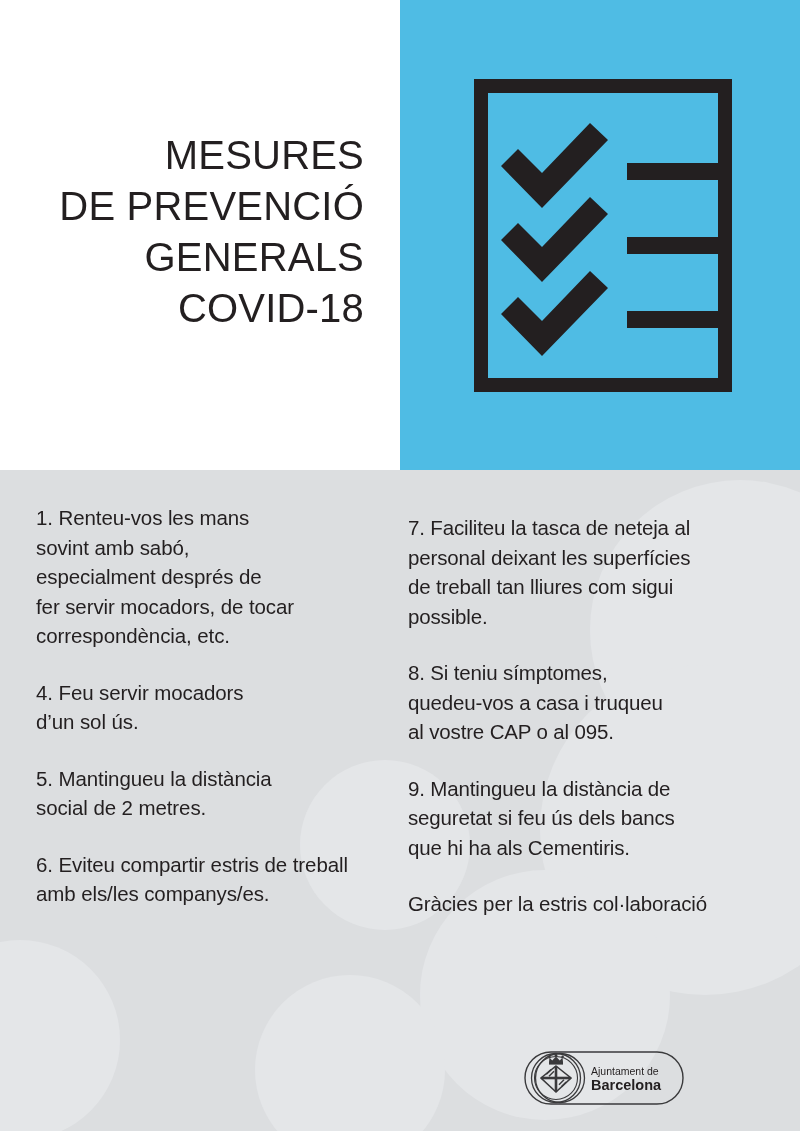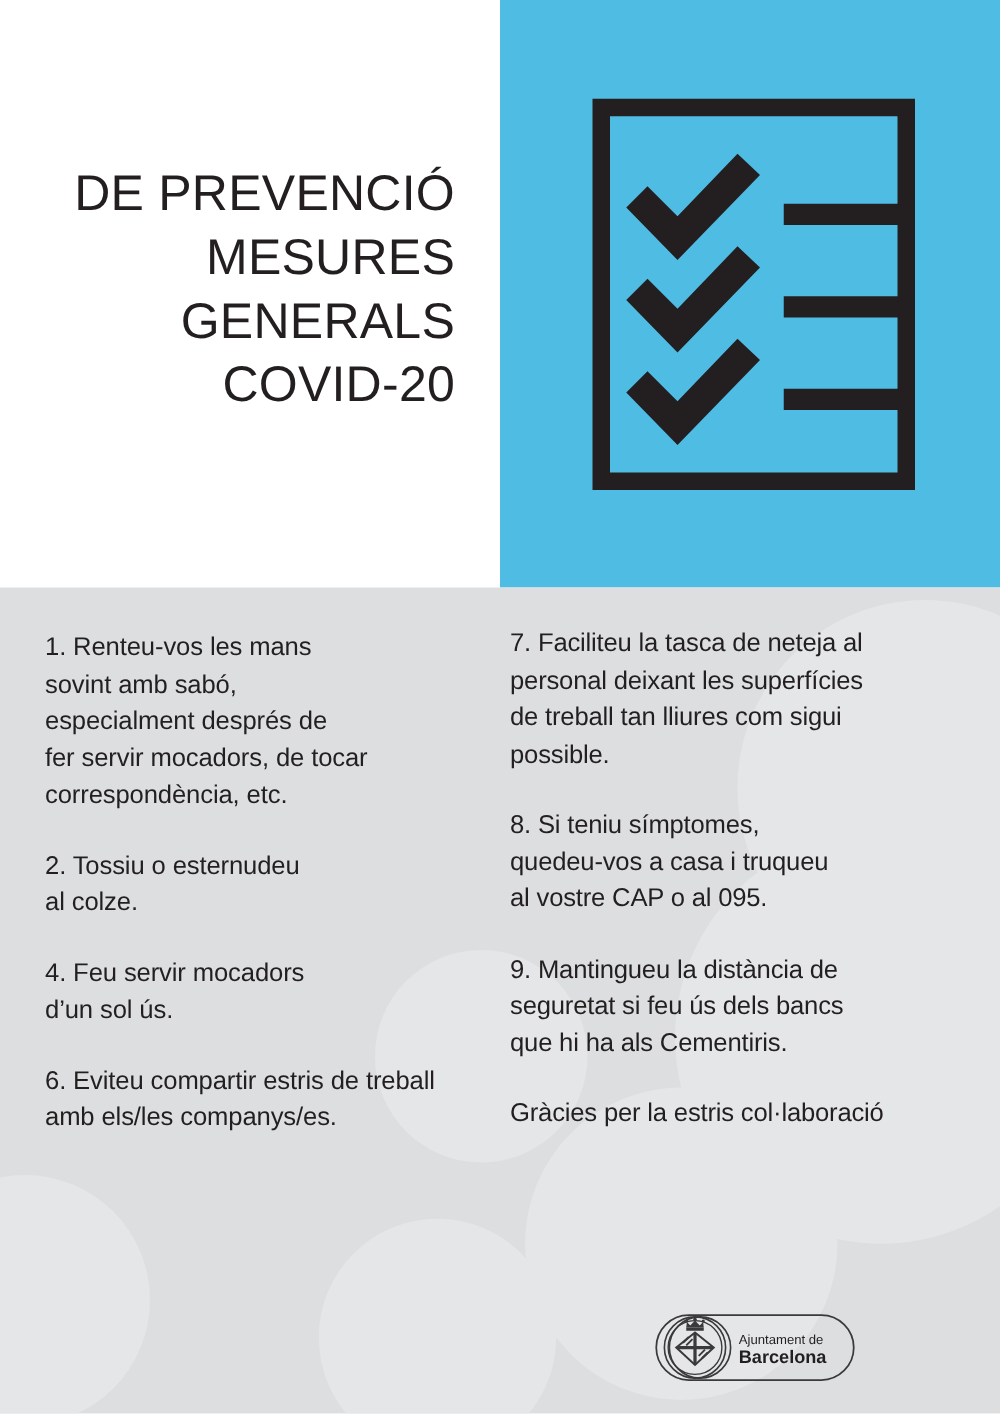--- a/index.html
+++ b/index.html
@@ -97,21 +97,21 @@
     width: 392px;
     font-size: 20.5px;
     line-height: 29.5px;
     letter-spacing: -0.15px;
   }
   .measure {
     margin: 0 0 27px 0;
     white-space: pre-line;
   }
   .col-left .measure:first-child { margin-top: 33px; }
-  .col-right .measure:first-child { margin-top: 30px; }
+  .col-right .measure:first-child { margin-top: 43px; }
   .thanks {
     margin: 0;
     white-space: pre-line;
   }
 
   
   .logo-wrap {
     position: absolute;
     left: 524px;
     top: 1051px;
@@ -123,24 +123,24 @@
 </head>
 <body>
 
 <div id="poster">
 
   <div class="top-band">
     <div class="top-white"></div>
     <div class="top-cyan"></div>
 
     <div class="title-block">
+      <span class="title-line">MESURES</span>
       <span class="title-line">DE PREVENCIÓ</span>
-      <span class="title-line">MESURES</span>
       <span class="title-line">GENERALS</span>
-      <span class="title-line">COVID-20</span>
+      <span class="title-line">COVID-18</span>
     </div>
 
     <div class="clipboard-icon">
       <svg viewBox="0 0 258 313" width="258" height="313" xmlns="http://www.w3.org/2000/svg">
 
         <rect x="5" y="5" width="248" height="303" fill="none" stroke="#231F20" stroke-width="18"></rect>
 
         <path d="M27 87 L44 70 L68 94 L116 44 L134 61 L68 129 Z" fill="#231F20"></path>
 
         <rect x="153" y="84" width="92" height="17" fill="#231F20"></rect>
@@ -163,24 +163,24 @@
     <div class="blob blob-d"></div>
     <div class="blob blob-e"></div>
     <div class="blob blob-f"></div>
 
     <div class="col col-left">
       <p class="measure">1. Renteu-vos les mans
 sovint amb sabó,
 especialment després de
 fer servir mocadors, de tocar
 correspondència, etc.</p>
-      <p class="measure">2. Tossiu o esternudeu
-al colze.</p>
       <p class="measure">4. Feu servir mocadors
 d’un sol ús.</p>
+      <p class="measure">5. Mantingueu la distància
+social de 2 metres.</p>
       <p class="measure">6. Eviteu compartir estris de treball
 amb els/les companys/es.</p>
     </div>
 
     <div class="col col-right">
       <p class="measure">7. Faciliteu la tasca de neteja al
 personal deixant les superfícies
 de treball tan lliures com sigui
 possible.</p>
       <p class="measure">8. Si teniu símptomes,

